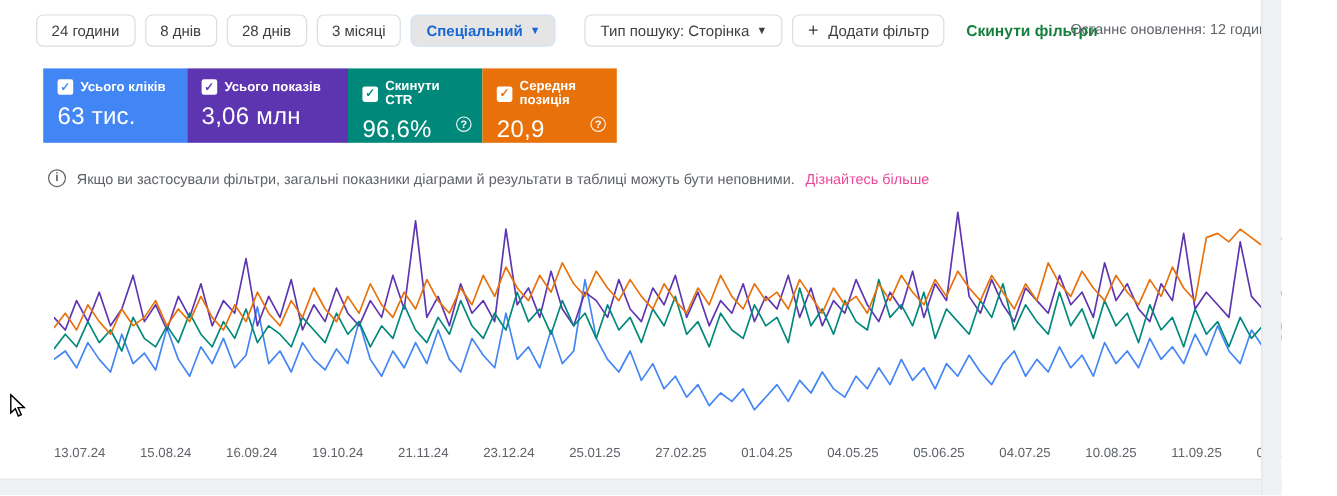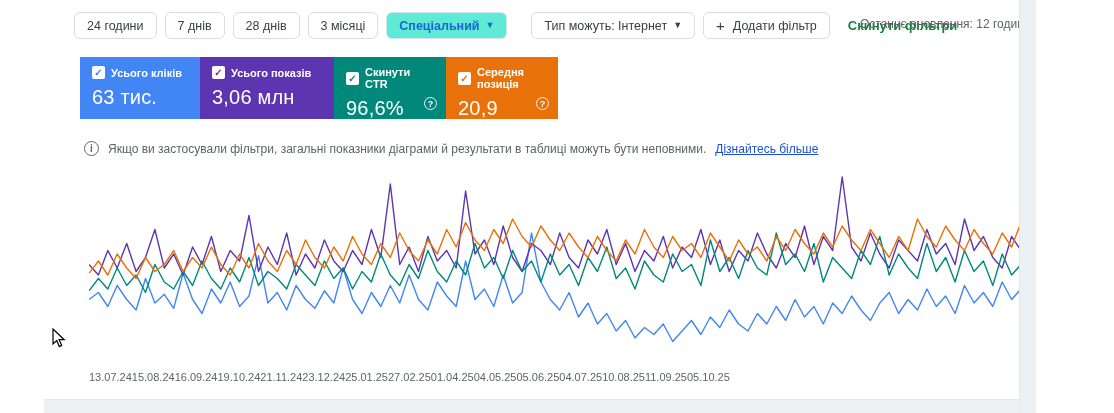--- a/index.html
+++ b/index.html
@@ -1,25 +1,25 @@
 <!DOCTYPE html>
 <html><head>
 <meta charset="utf-8">
 <style>
   html,body{margin:0;padding:0;background:#fff;font-family:"Liberation Sans",sans-serif;}
-  .screen{position:relative;width:992px;height:413px;background:#fff;overflow:hidden;margin-left:44px;}
+  .screen{position:relative;width:1068px;height:413px;background:#fff;overflow:hidden;}
   .right-strip{position:absolute;top:0;right:0;width:16px;height:413px;background:#eef1f4;border-left:1px solid #e4e7e9;z-index:5;}
   .bottom-strip{position:absolute;left:0;bottom:0;width:1114px;height:13px;background:#eef1f4;border-top:1px solid #e4e7e9;z-index:4;}
 
   
   .toolbar{display:flex;align-items:center;gap:8px;padding:12px 0 0 30px;}
   .btn{height:27px;padding:0 12px;border:1px solid #dadce0;border-radius:6px;background:#fff;
        font-size:12.5px;color:#3c4043;display:inline-flex;align-items:center;gap:6px;cursor:pointer;
        font-family:"Liberation Sans",sans-serif;white-space:nowrap;}
-  .btn.blue{background:#5eead4;border-color:#d2e3fc;color:#1967d2;font-weight:bold;}
+  .btn.blue{background:#e5e5e5;border-color:#d2e3fc;color:#1967d2;font-weight:bold;}
   .caret{font-size:9px;line-height:1;color:inherit;}
   .x-icon{font-size:12px;font-weight:bold;margin-left:2px;}
   .plus-icon{font-size:15px;font-weight:400;margin-right:2px;line-height:1;}
   .gap-left{margin-left:16px;}
   .link{color:#15803d;font-size:13px;font-weight:bold;margin-left:10px;text-decoration:none;cursor:pointer;white-space:nowrap;}
   .last-update{position:absolute;top:17px;right:16px;width:160px;font-size:12px;color:#5f6368;
                white-space:nowrap;overflow:hidden;text-align:left;}
 
   
   .cards{display:flex;margin:18px 0 0 36px;}
@@ -33,46 +33,46 @@
               justify-content:center;font-size:10px;font-weight:bold;flex:0 0 auto;}
   .card-value{font-size:20px;margin-top:7px;font-weight:400;letter-spacing:.2px;}
   .help-icon{position:absolute;right:9px;bottom:9px;width:13px;height:13px;box-sizing:border-box;
              border:1.3px solid rgba(255,255,255,.9);border-radius:50%;font-size:9px;line-height:10px;
              display:flex;align-items:center;justify-content:center;font-weight:bold;}
 
   
   .notice{display:flex;align-items:center;gap:9px;margin:22px 0 0 40px;font-size:12px;color:#5f6368;}
   .info-icon{width:15px;height:15px;box-sizing:border-box;border:1.4px solid #5f6368;border-radius:50%;
              display:flex;align-items:center;justify-content:center;font-size:10px;font-weight:bold;flex:0 0 auto;}
-  .notice a{color:#1d4ed8;text-decoration:underline;cursor:pointer;}
+  .notice a{color:#ec4899;cursor:pointer;}
 
   
   .chart-wrap{margin:16px 0 0 45px;width:1045px;}
-  .x-labels{display:flex;justify-content:flex-start;margin-top:10px;font-size:11px;color:#5f6368;}
+  .x-labels{display:flex;justify-content:space-between;margin-top:10px;font-size:11px;color:#5f6368;}
   .x-labels span{white-space:nowrap;}
 
   .cursor{position:absolute;left:8px;top:328px;z-index:9;}
 </style>
 </head>
 <body>
 
 <div class="screen">
 
   <div class="toolbar">
     <button class="btn">24 години</button>
-    <button class="btn">7 днів</button>
+    <button class="btn">8 днів</button>
     <button class="btn">28 днів</button>
     <button class="btn">3 місяці</button>
     <button class="btn blue">
       <span>Спеціальний</span>
       <span class="caret">▼</span>
     </button>
 
     <button class="btn gap-left">
-      <span>Тип можуть: Інтернет</span>
+      <span>Тип пошуку: Сторінка</span>
       <span class="caret">▼</span>
     </button>
     <button class="btn">
       <span class="plus-icon">+</span>
       <span>Додати фільтр</span>
     </button>
     <a class="link">Скинути фільтри</a>
   </div>
 
   <div class="last-update">Останнє оновлення: 12 годин тому</div>

